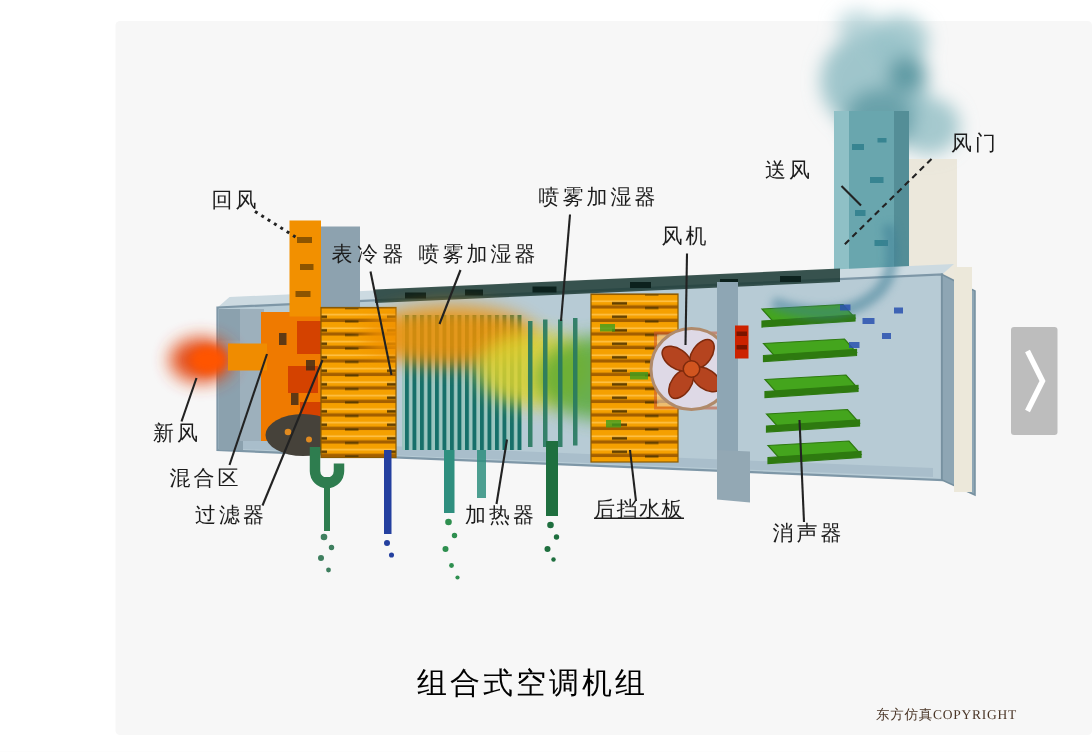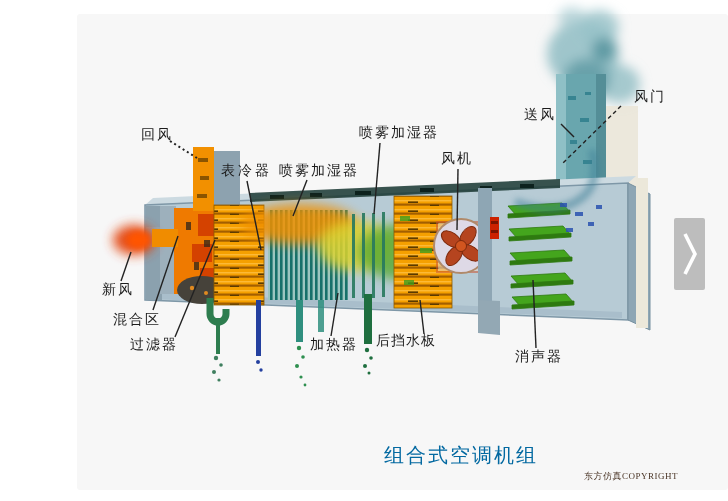--- a/index.html
+++ b/index.html
@@ -3,22 +3,22 @@
 <meta charset="utf-8">
 <style>
   html,body{margin:0;padding:0;background:#ffffff;}
   .stage{position:relative;width:728px;height:501px;background:#ffffff;overflow:hidden;
          font-family:"Liberation Serif","DejaVu Serif",serif;}
   .panel{position:absolute;left:77px;top:14px;width:651px;height:476px;background:#f7f7f7;border-radius:3px;}
   .art{position:absolute;left:0;top:0;width:728px;height:501px;}
   .lbl{position:absolute;font-size:14px;color:#1c1c1c;letter-spacing:2px;white-space:nowrap;line-height:1.1;}
   .mode{position:absolute;left:300px;top:415px;width:216px;text-align:center;
         font-weight:bold;font-size:17px;color:#6b8795;letter-spacing:3px;}
-  .title{position:absolute;left:278px;top:442px;width:260px;text-align:right;
-         font-size:20px;color:#0369a1;letter-spacing:2px;}
+  .title{position:absolute;left:278px;top:442px;width:260px;text-align:left;
+         font-size:20px;color:#000000;letter-spacing:2px;}
   .copyright{position:absolute;left:584px;top:470px;font-size:9px;color:#4a3526;letter-spacing:0.5px;}
   .next-btn{position:absolute;left:674px;top:218px;width:31px;height:72px;background:#bdbdbd;
             border-radius:2px;cursor:pointer;display:flex;align-items:center;justify-content:center;}
 </style>
 </head>
 <body>
 
 <div class="stage">
   <div class="panel"></div>
 
@@ -258,27 +258,27 @@
       <path d="M424,334 L420,300"></path>
       <path d="M536,348 L533,280"></path>
     </g>
   </svg>
 
   <div class="lbl" style="left:141px;top:127px;">回风</div>
   <div class="lbl" style="left:221px;top:163px;letter-spacing:3px;">表冷器</div>
   <div class="lbl" style="left:279px;top:163px;">喷雾加湿器</div>
   <div class="lbl" style="left:343px;top:125px;padding-left:16px;">喷雾加湿器</div>
   <div class="lbl" style="left:441px;top:151px;text-align:right;">风机</div>
-  <div class="lbl" style="left:524px;top:107px;">送风</div>
+  <div class="lbl" style="left:510px;top:107px;">送风</div>
   <div class="lbl" style="left:620px;top:89px;margin-left:14px;">风门</div>
   <div class="lbl" style="left:102px;top:282px;">新风</div>
   <div class="lbl" style="left:113px;top:312px;text-align:right;">混合区</div>
   <div class="lbl" style="left:130px;top:337px;text-align:center;">过滤器</div>
   <div class="lbl" style="left:310px;top:337px;">加热器</div>
-  <div class="lbl" style="left:376px;top:333px;letter-spacing:1px;">后挡水板</div>
+  <div class="lbl" style="left:396px;top:333px;letter-spacing:1px;text-decoration:underline;">后挡水板</div>
   <div class="lbl" style="left:515px;top:349px;">消声器</div>
 
   <div class="title">组合式空调机组</div>
   <div class="copyright">东方仿真COPYRIGHT</div>
 
   <div class="next-btn">
     <svg width="31" height="72" viewBox="0 0 31 72">
       <polyline points="11,16 21,36 11,56" fill="none" stroke="#ffffff" stroke-width="3.6"></polyline>
     </svg>
   </div>

